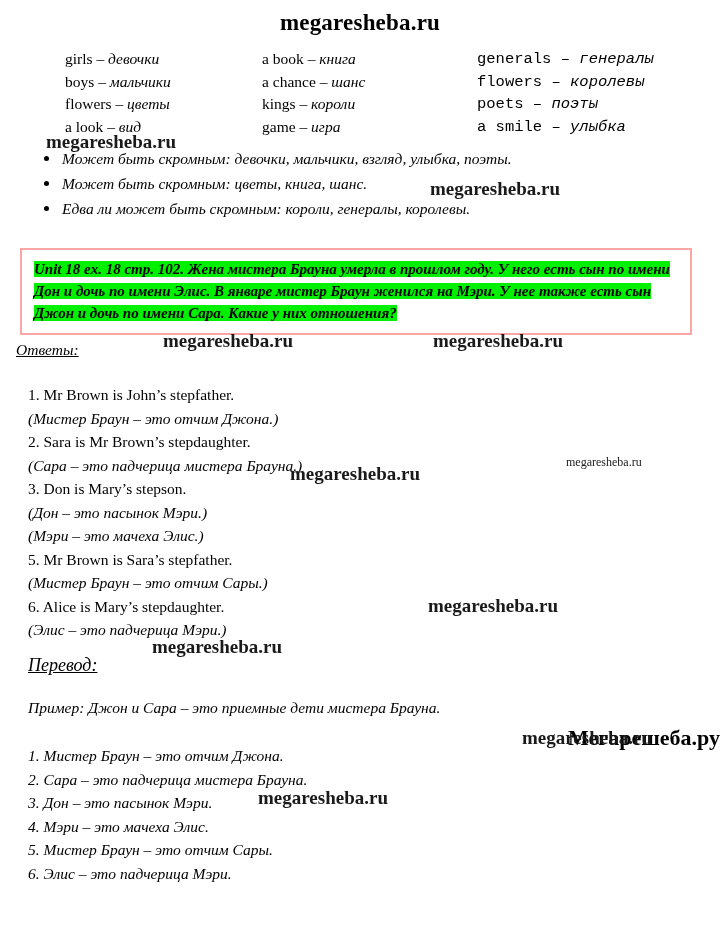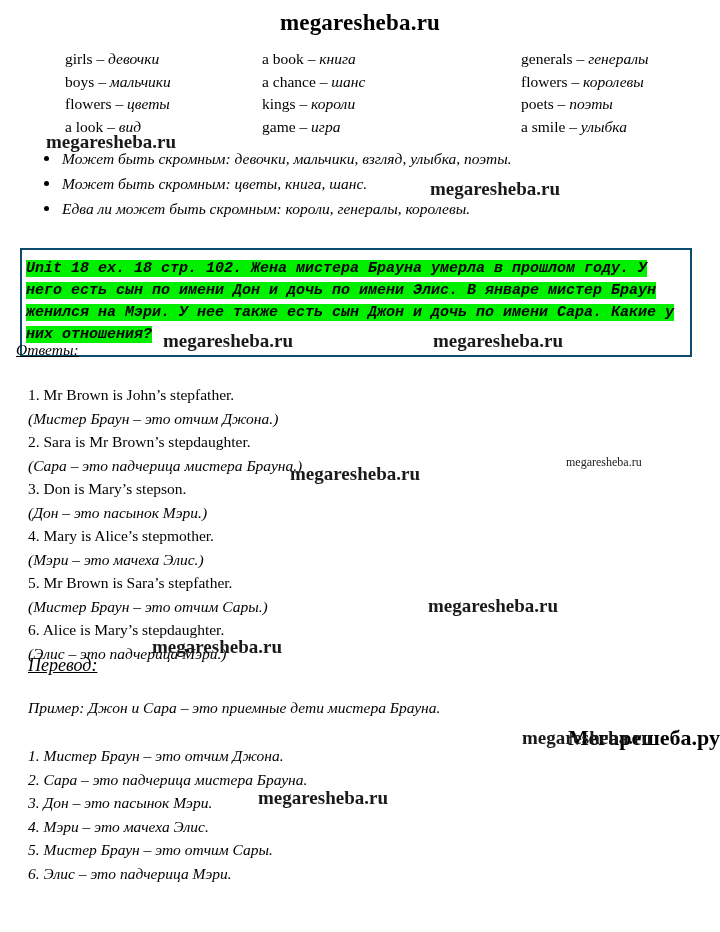--- a/index.html
+++ b/index.html
@@ -61,21 +61,21 @@
   .vcol {
     position: absolute;
     font-size: 15.5px;
     line-height: 22.5px;
   }
   .vcol .en { font-style: normal; }
   .vcol .ru { font-style: italic; }
   .vcol .dash { font-style: normal; }
   #vcol0 { left: 28px; margin-left: 37px; }
   #vcol1 { left: 262px; }
-  #vcol2 { left: 521px; }
+  #vcol2 { left: 477px; font-family: Liberation Mono, monospace; }
 
   
   .bullets {
     position: absolute;
     top: 146px;
     left: 0;
     width: 700px;
     margin: 0;
     padding: 0 0 0 62px;
     list-style: none;
@@ -96,24 +96,23 @@
     background: #000;
     border-radius: 50%;
   }
 
   
   .task-block {
     position: absolute;
     top: 248px;
     left: 20px;
     width: 672px;
-    border: 2px solid #0c4a6e;
-    padding: 8px 6px 9px 4px;
+    border: 2px solid #fca5a5;
+    padding: 8px 6px 9px 12px;
     box-sizing: border-box;
-    font-family: Liberation Mono, monospace;
   }
   .task-text {
     background: #00f000;
     display: inline;
     font-style: italic;
     font-weight: bold;
     font-size: 15px;
     line-height: 22px;
     box-decoration-break: clone;
     -webkit-box-decoration-break: clone;
@@ -211,21 +210,20 @@
       </div>
       <div>
         <div class="en">2. Sara is Mr Brown’s stepdaughter.</div>
         <div class="ru">(Сара – это падчерица мистера Брауна.)</div>
       </div>
       <div>
         <div class="en">3. Don is Mary’s stepson.</div>
         <div class="ru">(Дон – это пасынок Мэри.)</div>
       </div>
       <div>
-        <div class="en">4. Mary is Alice’s stepmother.</div>
         <div class="ru">(Мэри – это мачеха Элис.)</div>
       </div>
       <div>
         <div class="en">5. Mr Brown is Sara’s stepfather.</div>
         <div class="ru">(Мистер Браун – это отчим Сары.)</div>
       </div>
       <div>
         <div class="en">6. Alice is Mary’s stepdaughter.</div>
         <div class="ru">(Элис – это падчерица Мэри.)</div>
       </div>

